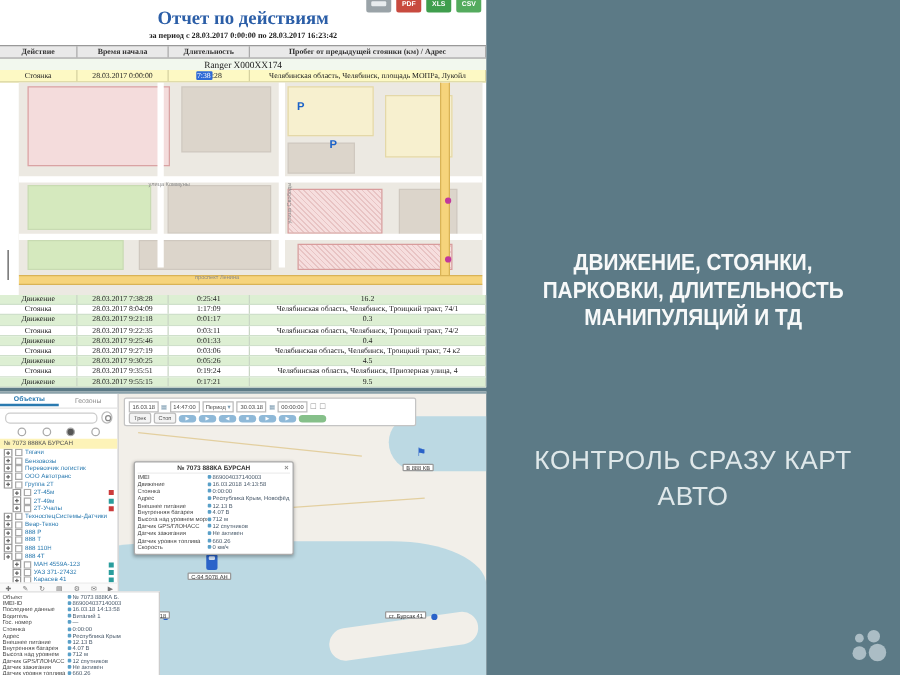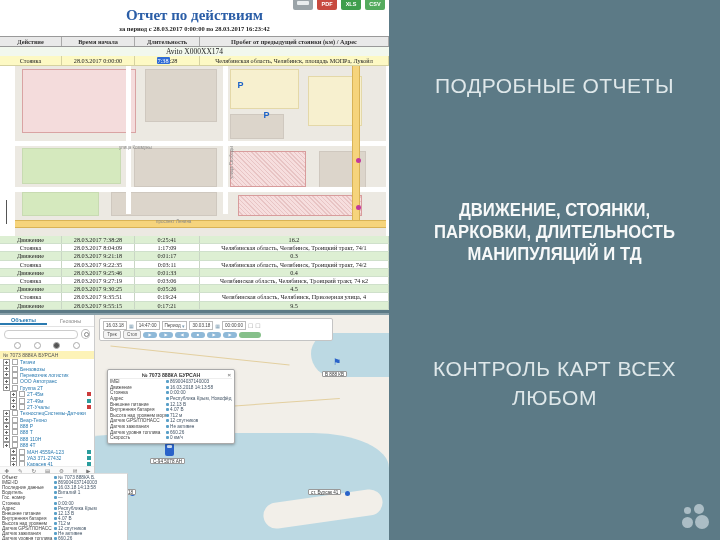--- a/index.html
+++ b/index.html
@@ -156,21 +156,21 @@
     </div>
     <div class="r-title">Отчет по действиям</div>
     <div class="r-sub">за период с 28.03.2017 0:00:00 по 28.03.2017 16:23:42</div>
 
     <div class="r-table-head">
       <span class="hc c1">Действие</span>
       <span class="hc c2">Время начала</span>
       <span class="hc c3">Длительность</span>
       <span class="hc c4">Пробег от предыдущей стоянки (км) / Адрес</span>
     </div>
-    <div class="vehicle-row">Avito Х000ХХ174</div>
+    <div class="vehicle-row">Ranger Х000ХХ174</div>
 
     <div class="yrow">
       <span class="cc c1">Стоянка</span>
       <span class="cc c2">28.03.2017 0:00:00</span>
       <span class="cc c3">
           <span class="selflag">7:38</span>
           <span>:28</span>
         </span>
       <span class="cc c4">Челябинская область, Челябинск, площадь МОПРа, Лукойл</span>
     </div>
@@ -593,32 +593,31 @@
     <div class="maplabel" style="left:322px;top:56px;">В 888 КВ</div>
     <div class="bluedot" style="left:130px;top:176px;"></div>
     <div class="maplabel" style="left:96px;top:174px;">ст. Жуково 8018</div>
     <div class="bluedot" style="left:345px;top:176px;"></div>
     <div class="maplabel" style="left:308px;top:174px;">ст. Бурсак 41</div>
   </div>
 
   <div class="rightpanel">
     <div class="rp-h1">
 
-    <div>ПОДРОБНЫЕ ОТЧЕТЫ</div>
       </div>
     <div class="rp-h2">
 
     <div>ДВИЖЕНИЕ, СТОЯНКИ,</div>
         <div>ПАРКОВКИ, ДЛИТЕЛЬНОСТЬ</div>
         <div>МАНИПУЛЯЦИЙ  И ТД</div>
       </div>
     <div class="rp-h3">
 
-    <div>КОНТРОЛЬ КАРТ ВСЕХ</div>
-        <div>ЛЮБОМ</div>
+    <div>КОНТРОЛЬ СРАЗУ КАРТ</div>
+        <div>АВТО</div>
       </div>
     <div class="avito">
       <span class="avito-dots">
         <span class="d1"></span>
           <span class="d2"></span>
           <span class="d3"></span>
           <span class="d4"></span>
       </span>
     </div>
   </div>

